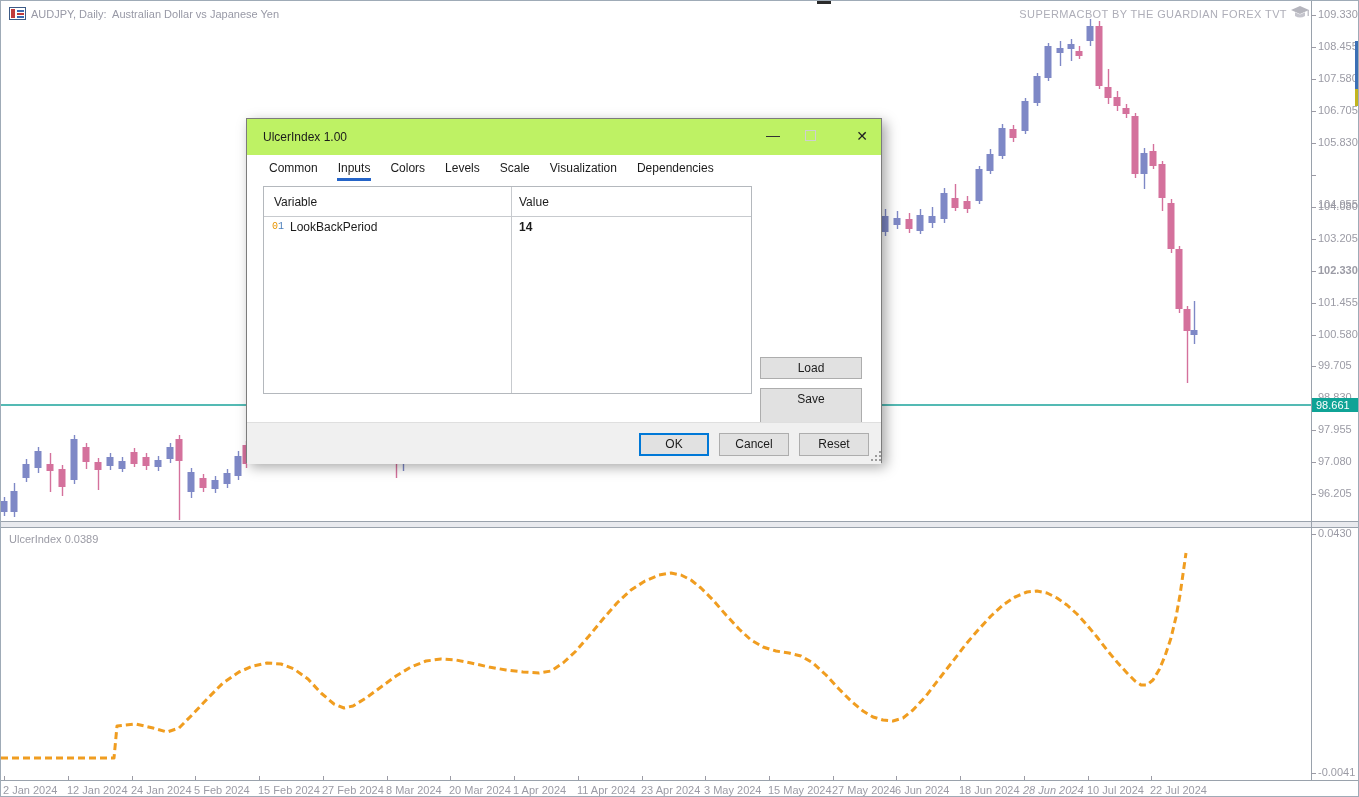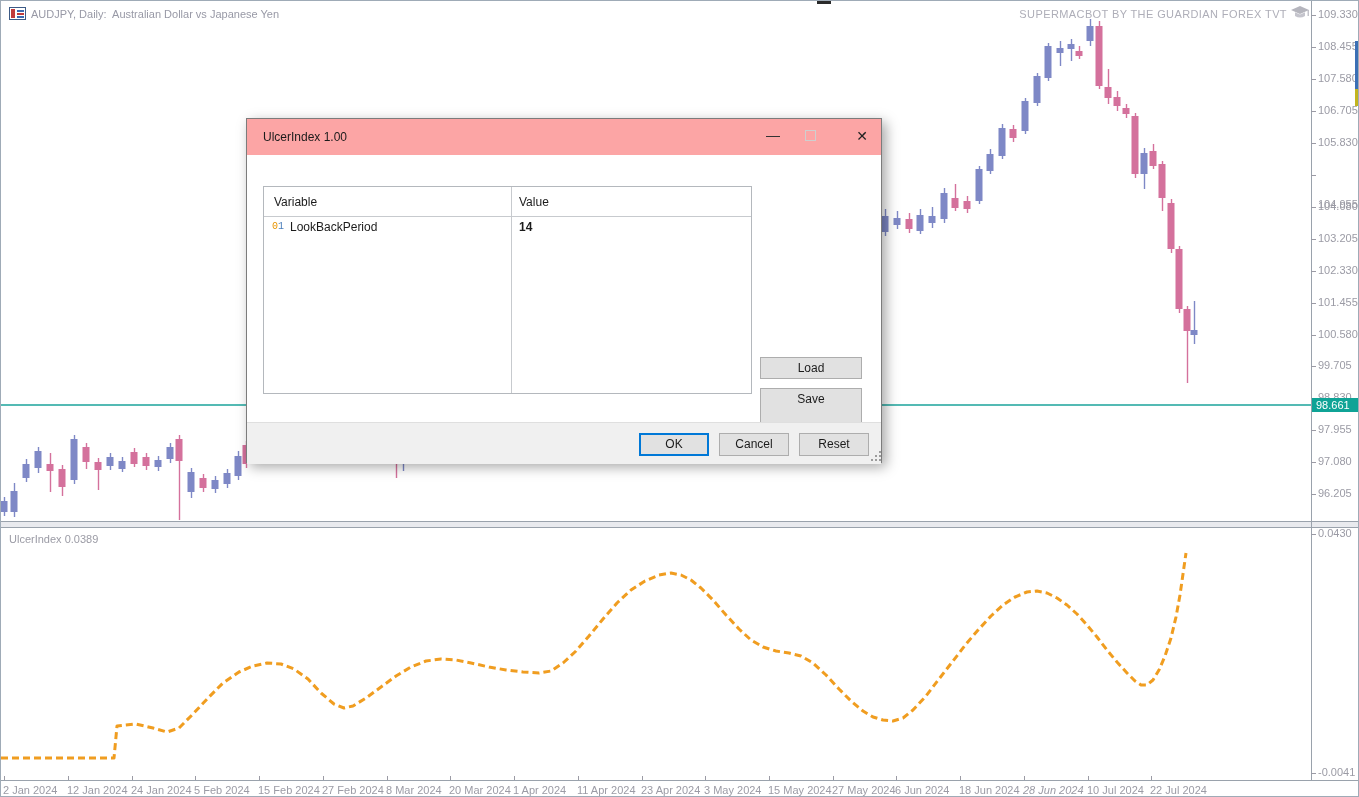--- a/index.html
+++ b/index.html
@@ -25,21 +25,21 @@
   .edge-mark{position:absolute;left:1354px;width:4px;}
   .top-mark{position:absolute;left:816px;top:0;width:14px;height:3px;background:#2a2a2a;}
   .sym-icon{position:absolute;left:8px;top:6px;width:17px;height:13px;border:1px solid #3c5a86;background:#fff;box-sizing:border-box;}
   .sym-icon .r{position:absolute;left:1px;top:1px;width:4px;height:9px;background:#c23b3b;}
   .sym-icon .l1,.sym-icon .l2,.sym-icon .l3{position:absolute;left:7px;height:2px;width:7px;background:#3c6ab0;}
   .sym-icon .l1{top:2px}.sym-icon .l2{top:5px;background:#c23b3b}.sym-icon .l3{top:8px}
   .cap-icon{position:absolute;right:50px;top:4px;width:20px;height:16px;}
   
   .dialog{position:absolute;left:245px;top:117px;width:636px;height:345px;background:#fff;
     border:1px solid #7c7c7c;box-shadow:4px 4px 12px rgba(0,0,0,.35);box-sizing:border-box;font-size:12px;color:#1b1b1b;}
-  .dlg-titlebar{position:absolute;left:0;top:0;width:100%;height:36px;background:#fca5a5;}
+  .dlg-titlebar{position:absolute;left:0;top:0;width:100%;height:36px;background:#bef264;}
   .dlg-title{position:absolute;left:16px;top:11px;font-size:12px;color:#1b1b1b;}
   .dlg-min{position:absolute;left:512px;top:4px;width:28px;height:26px;text-align:center;line-height:24px;font-size:14px;color:#333;}
   .dlg-max{position:absolute;left:558px;top:11px;width:11px;height:11px;border:1px solid #cfcfcf;box-sizing:border-box;}
   .dlg-close{position:absolute;left:600px;top:4px;width:30px;height:26px;text-align:center;line-height:26px;font-size:14px;color:#222;}
   .tab-strip{position:absolute;left:0;top:38px;width:100%;height:26px;padding-left:12px;box-sizing:border-box;}
   .tab{display:inline-block;margin:0 9px;padding:4px 1px 6px 1px;font-size:12px;color:#1b1b1b;position:relative;}
   .tab.active{font-weight:normal;}
   .tab.active::after{content:"";position:absolute;left:0;right:0;bottom:0;height:3px;background:#2464c8;}
   .param-table{position:absolute;left:16px;top:67px;width:489px;height:208px;border:1px solid #b4b8bd;box-sizing:border-box;background:#fff;}
   .pt-header{position:absolute;left:0;top:0;width:100%;height:30px;border-bottom:1px solid #c7cace;box-sizing:border-box;}
@@ -215,21 +215,21 @@
       <div class="axis-label" style="left: 1317px; top: 103px;">106.705</div>
       <div class="axis-tick-h" style="left: 1310px; top: 142px;"></div>
       <div class="axis-label" style="left: 1317px; top: 135px;">105.830</div>
       <div class="axis-tick-h" style="left: 1310px; top: 174px;"></div>
       <div class="axis-label" style="left: 1317px; top: 167px; margin-top: 30px;">104.955</div>
       <div class="axis-tick-h" style="left: 1310px; top: 206px;"></div>
       <div class="axis-label" style="left: 1317px; top: 199px;">104.080</div>
       <div class="axis-tick-h" style="left: 1310px; top: 238px;"></div>
       <div class="axis-label" style="left: 1317px; top: 231px;">103.205</div>
       <div class="axis-tick-h" style="left: 1310px; top: 270px;"></div>
-      <div class="axis-label" style="left: 1317px; top: 263px;">102.330</div>
+      <div class="axis-label" style="left: 1317px; top: 263px; font-weight: bold;">102.330</div>
       <div class="axis-tick-h" style="left: 1310px; top: 302px;"></div>
       <div class="axis-label" style="left: 1317px; top: 295px;">101.455</div>
       <div class="axis-tick-h" style="left: 1310px; top: 334px;"></div>
       <div class="axis-label" style="left: 1317px; top: 327px;">100.580</div>
       <div class="axis-tick-h" style="left: 1310px; top: 365px;"></div>
       <div class="axis-label" style="left: 1317px; top: 358px;">99.705</div>
       <div class="axis-tick-h" style="left: 1310px; top: 397px;"></div>
       <div class="axis-label" style="left: 1317px; top: 390px;">98.830</div>
       <div class="axis-tick-h" style="left: 1310px; top: 429px;"></div>
       <div class="axis-label" style="left: 1317px; top: 422px;">97.955</div>
@@ -289,20 +289,21 @@
     </div>
   <div class="top-mark"></div>
 
   <div class="dialog">
     <div class="dlg-titlebar">
       <div class="dlg-title">UlcerIndex 1.00</div>
       <div class="dlg-min">—</div>
       <div class="dlg-max"></div>
       <div class="dlg-close">✕</div>
     </div>
+    <div class="tab-strip" id="tab-strip"><span class="tab">Common</span><span class="tab active">Inputs</span><span class="tab">Colors</span><span class="tab">Levels</span><span class="tab">Scale</span><span class="tab">Visualization</span><span class="tab">Dependencies</span></div>
 
     <div class="param-table">
       <div class="pt-header">
         <span class="pt-h-var">Variable</span>
         <span class="pt-h-val">Value</span>
       </div>
       <div class="pt-divider"></div>
       <div id="pt-rows">
           <div class="pt-row">
             <span class="pt-icon"><span class="d0">0</span><span class="d1">1</span></span>

